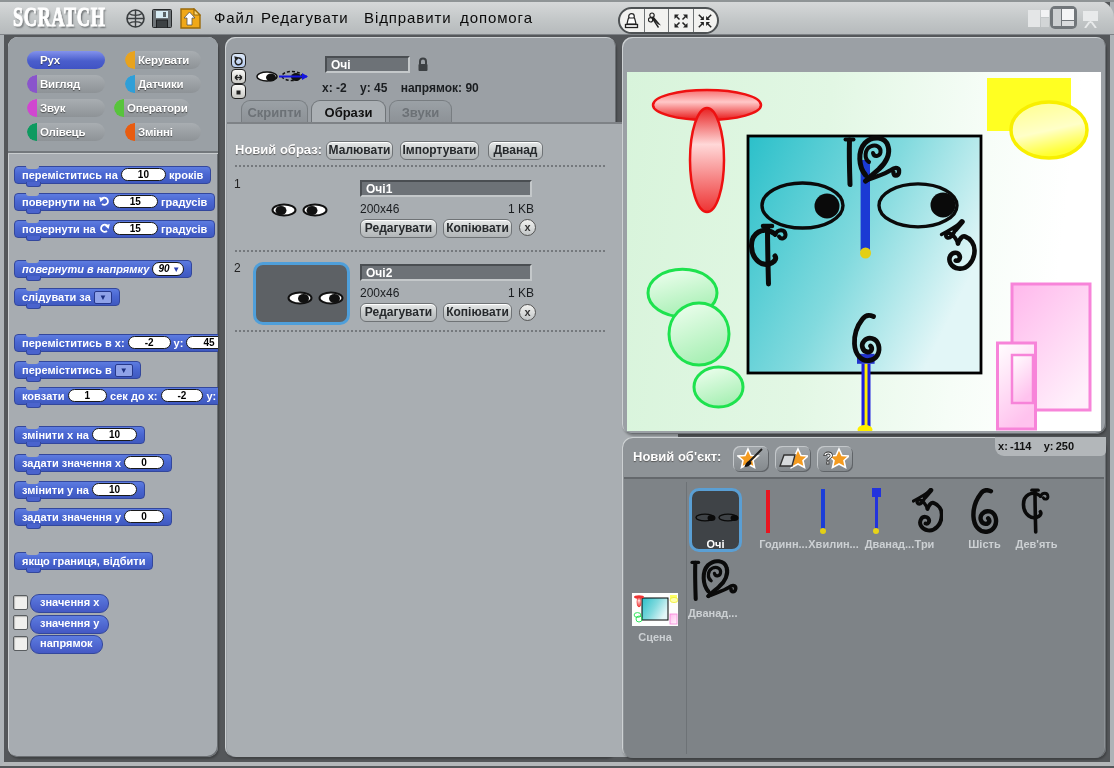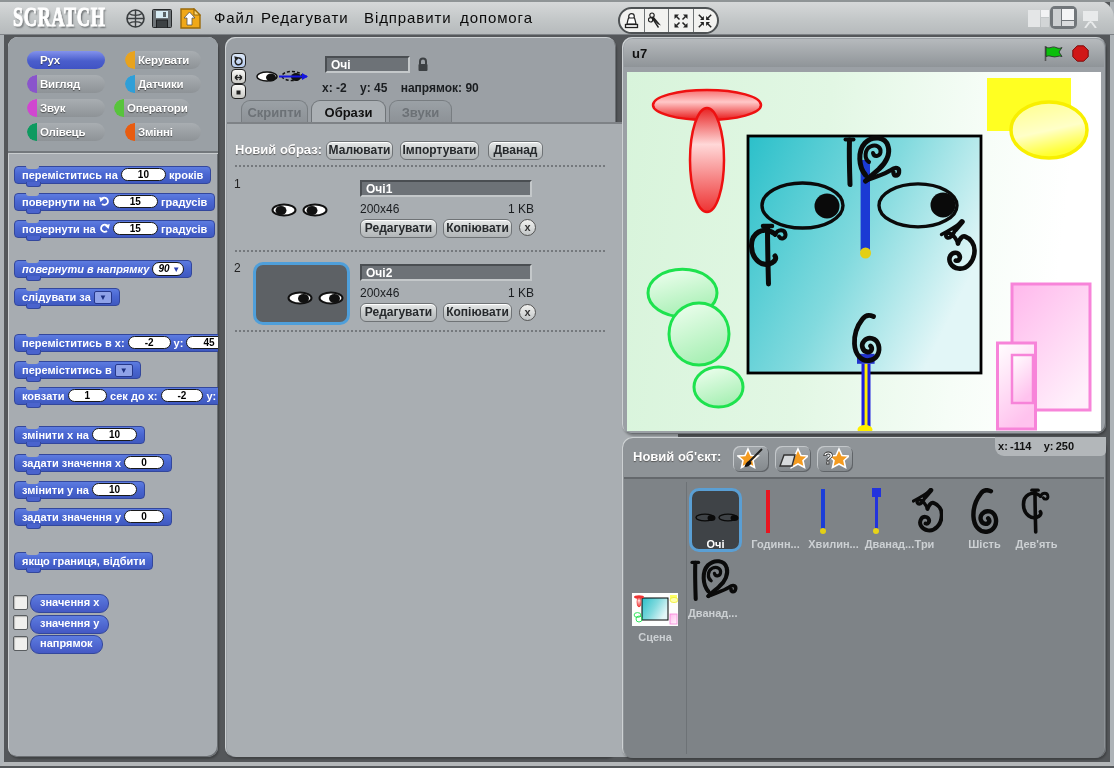--- a/index.html
+++ b/index.html
@@ -233,30 +233,20 @@
     <div class="namefield" style="left:133px;top:140px;width:172px;height:17px;">Очі2</div>
     <div class="sizetxt" style="left:133px;top:162px;">200x46</div>
     <div class="sizetxt" style="left:281px;top:162px;">1 KB</div>
     <div class="gbtn" style="left:133px;top:179px;width:77px;line-height:17px;">Редагувати</div>
     <div class="gbtn" style="left:216px;top:179px;width:69px;line-height:17px;">Копіювати</div>
     <div class="xbtn" style="left:292px;top:180px;">x</div>
     <div class="dotline" style="top:206px;"></div>
   </div>
 </div>
 <div id="stagepanel" class="panel">
-  <div id="stagebar">
-    <div class="abs" style="left:8px;top:7px;font-size:13px;font-weight:bold;color:#111;">u7</div>
-    <svg class="abs" style="left:419px;top:6px;" width="20" height="17" viewBox="0 0 20 17">
-      <path d="M2.5 1 V16" stroke="#555" stroke-width="1.6"></path>
-      <path d="M3 2 C7 4.5,9 0.5,13 2.5 C16 4,18 3,19 2.5 L16 7 L19 11.5 C15 10,13 13,9 11.5 C6 10.5,4.5 11,3 11.5 Z" fill="#0bbf0b" stroke="#27272a" stroke-width="0.8"></path>
-    </svg>
-    <svg class="abs" style="left:448px;top:6px;" width="17" height="17" viewBox="0 0 17 17">
-      <path d="M5.3 0.8 H11.7 L16.2 5.3 V11.7 L11.7 16.2 H5.3 L0.8 11.7 V5.3 Z" fill="#d01818" stroke="#7a0d0d" stroke-width="1"></path>
-    </svg>
-  </div>
   <div id="stage">
   <svg width="474" height="359" viewBox="0 0 474 359">
     <defs>
       <linearGradient id="gsq" x1="0" y1="0" x2="1" y2="0.5">
         <stop offset="0" stop-color="#2bc0ca"></stop>
             <stop offset="0.55" stop-color="#82dade"></stop>
             <stop offset="1" stop-color="#e2f6f7"></stop>
       </linearGradient>
       <linearGradient id="gred1" x1="0" y1="0" x2="0" y2="1">
         <stop offset="0" stop-color="#f87070"></stop>
@@ -375,21 +365,21 @@
     <div class="abs" style="left:65px;top:9px;width:53px;height:64px;background:#3f4347;border:3px solid #5a9fd4;border-radius:10px;box-sizing:border-box;">
       <svg style="position:absolute;left:3px;top:22px;" width="45" height="9" viewBox="0 0 45 9">
         <ellipse cx="10" cy="4.5" rx="9" ry="3.4" fill="none" stroke="#0a0a0a" stroke-width="1.4"></ellipse>
         <ellipse cx="16.5" cy="5" rx="4" ry="3" fill="#0a0a0a"></ellipse>
         <ellipse cx="33" cy="4.5" rx="9" ry="3.4" fill="none" stroke="#0a0a0a" stroke-width="1.4"></ellipse>
         <ellipse cx="39.5" cy="5" rx="4" ry="3" fill="#0a0a0a"></ellipse>
       </svg>
       <div class="sprlabel" style="left:0;top:47px;width:47px;color:#fff;">Очі</div>
     </div>
     <div class="abs" style="left:142px;top:11px;width:4px;height:43px;background:#e81520;"></div>
-    <div class="sprlabel" style="left:124px;top:59px;width:55px;">Годинн...</div>
+    <div class="sprlabel" style="left:132px;top:59px;width:55px;">Годинн...</div>
     <div class="abs" style="left:197px;top:10px;width:4px;height:41px;background:#1b3ed8;"></div>
     <div class="abs" style="left:196px;top:49px;width:6px;height:6px;background:#e3cf15;border-radius:50%;"></div>
     <div class="sprlabel" style="left:182px;top:59px;width:55px;">Хвилин...</div>
     <div class="abs" style="left:248px;top:9px;width:9px;height:9px;background:#2233dd;"></div>
     <div class="abs" style="left:251px;top:18px;width:3px;height:33px;background:#2233dd;"></div>
     <div class="abs" style="left:249px;top:49px;width:6px;height:6px;background:#e8d417;border-radius:50%;"></div>
     <div class="sprlabel" style="left:238px;top:59px;width:55px;">Дванад...</div>
     <svg class="abs" style="left:288px;top:9px;" width="31" height="46" viewBox="-1 -1 36 52">
         <use href="#g3"></use>
       </svg>

